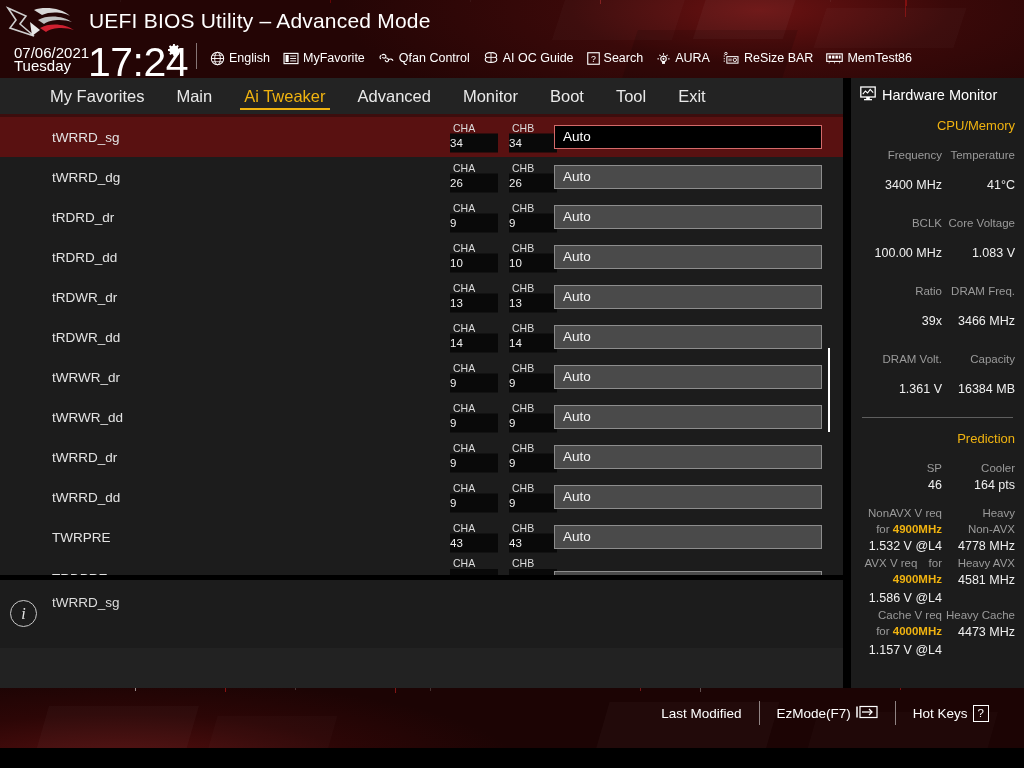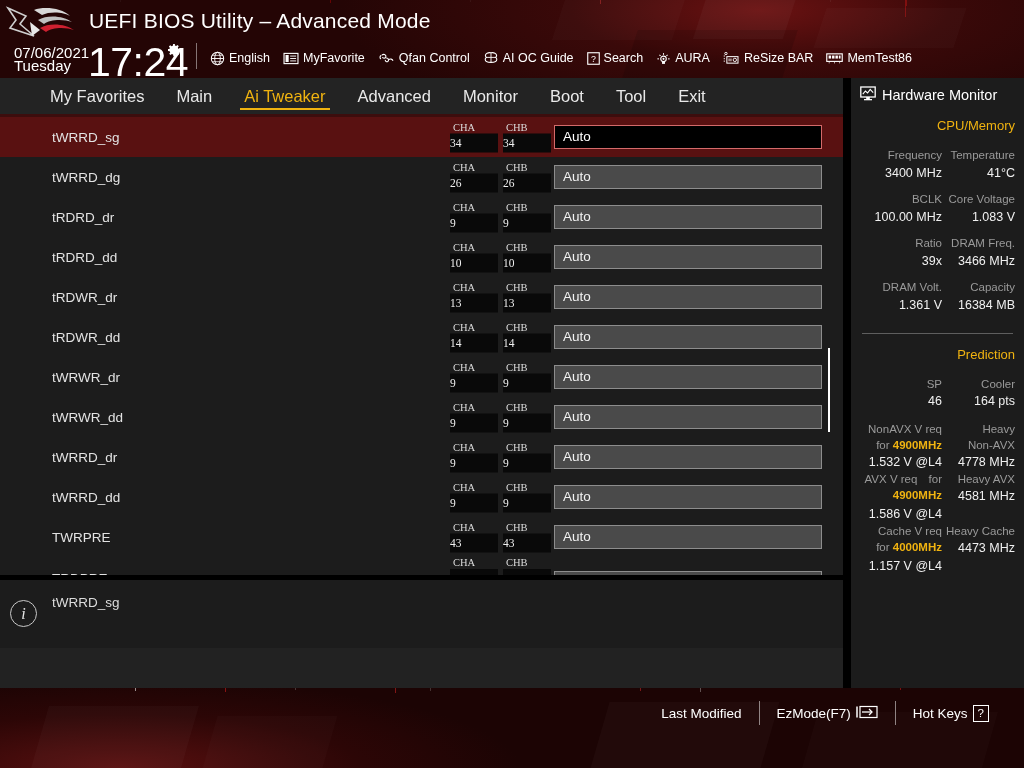--- a/index.html
+++ b/index.html
@@ -86,22 +86,22 @@
   .row {
     position: relative; height: 40px; display: flex; align-items: center;
     background: #1c1c1c; cursor: pointer;
   }
   .row.selected { background: #591111; }
   .row-label {
     position: absolute; left: 52px; top: 50%; transform: translateY(-50%);
     font-size: 13.5px; color: #e3e3e3; white-space: nowrap;
   }
   .ch-group {
-    position: absolute; display: flex; gap: 5px;
-    left: 450px; top: 50%; transform: translateY(-50%); font-family: Liberation Serif, serif;
+    position: absolute; display: flex; gap: 11px;
+    left: 450px; top: 50%; transform: translateY(-50%);
   }
   .ch-cell { width: 48px; }
   .ch-head {
     font-size: 10.5px; color: #dcdcdc; padding-left: 3px; line-height: 12px;
   }
   .ch-val {
     background: #090909; height: 19px; line-height: 19px; text-align: left;
     font-size: 11.5px; color: #f0f0f0;
   }
   .val-box {
@@ -157,38 +157,38 @@
     background: #1c1c1c; padding: 8px 9px 0 9px; overflow: hidden; text-align: right;
   }
   .hw-title {
     display: flex; align-items: center; gap: 6px;
     font-size: 14.5px; color: #fff; margin-bottom: 14px; white-space: nowrap;
   }
   .hw-section {
     font-size: 13px; color: #f0b310; margin-bottom: 14px;
   }
   .hw-grid {
-    display: grid; grid-template-columns: 82px 1fr; row-gap: 0; margin-bottom: 1px;
+    display: grid; grid-template-columns: 82px 1fr; row-gap: 12px; margin-bottom: 1px;
   }
   .hw-k { font-size: 11.5px; color: #9a9a9a; line-height: 17px; white-space: nowrap; }
   .hw-v { font-size: 12.5px; color: #f0f0f0; line-height: 18px; padding-bottom: 9px; white-space: nowrap; }
   .hw-sep {
     height: 1px; background: #5e5e5e; margin: 10px 2px 13px 2px;
   }
   .pred-grid {
     display: grid; grid-template-columns: 82px 1fr;
   }
   .pk { font-size: 11.5px; color: #9a9a9a; line-height: 16px; }
   .pv { font-size: 12.5px; color: #f0f0f0; line-height: 18px; }
   .pv-accent { color: #f0b310; font-weight: bold; }
   .p-spacer { height: 11px; grid-column: 1 / -1; }
 
   
   .bottombar {
-    position: absolute; top: 688px; left: 0; width: 1024px; height: 80px;
+    position: absolute; top: 688px; left: 0; width: 1024px; height: 60px;
     background:
       linear-gradient(101deg, rgba(255,255,255,0.55) 0 1px, transparent 1px 100%) 135px 0/120px 100% no-repeat,
       linear-gradient(98deg, rgba(220,30,30,0.55) 0 1px, transparent 1px 100%) 225px 0/120px 100% no-repeat,
       linear-gradient(103deg, rgba(255,255,255,0.20) 0 1px, transparent 1px 100%) 295px 0/140px 100% no-repeat,
       linear-gradient(96deg, rgba(230,40,40,0.50) 0 1px, transparent 1px 100%) 395px 0/120px 100% no-repeat,
       linear-gradient(99deg, rgba(255,255,255,0.18) 0 1px, transparent 1px 100%) 430px 0/120px 100% no-repeat,
       linear-gradient(101deg, rgba(240,50,50,0.45) 0 1px, transparent 1px 100%) 640px 0/130px 100% no-repeat,
       linear-gradient(97deg, rgba(255,255,255,0.30) 0 1px, transparent 1px 100%) 700px 0/130px 100% no-repeat,
       linear-gradient(103deg, rgba(220,30,30,0.50) 0 1px, transparent 1px 100%) 900px 0/130px 100% no-repeat,
       radial-gradient(ellipse 400px 90px at 120px 80px, #5a1010 0%, #2c0606 60%, #1c0404 100%),

